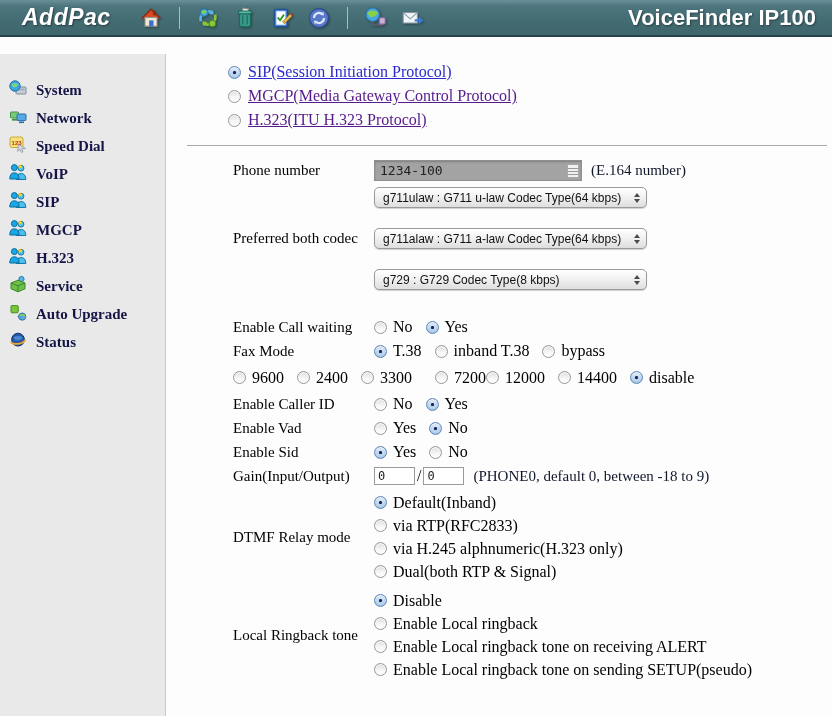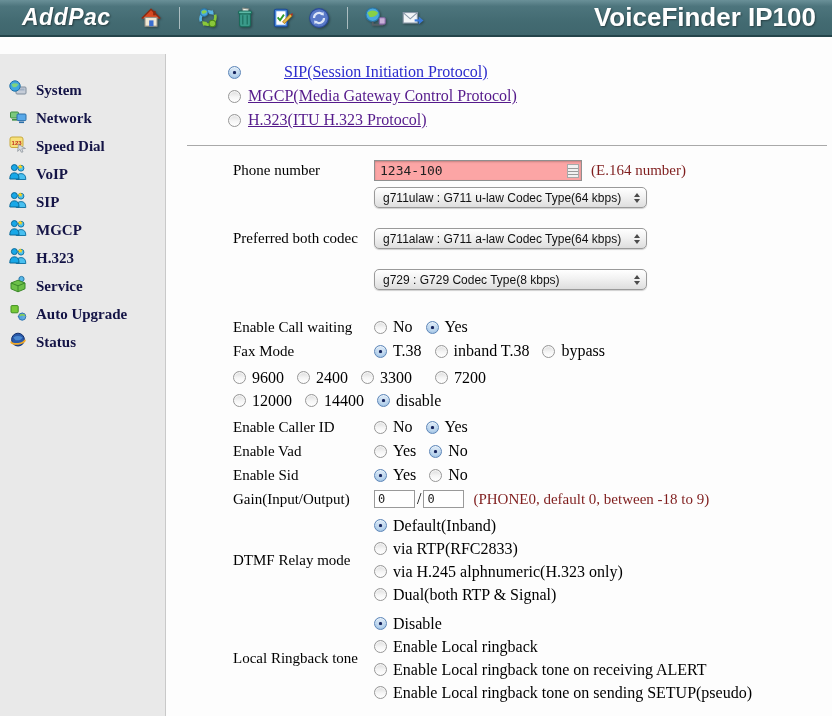--- a/index.html
+++ b/index.html
@@ -19,51 +19,51 @@
     font-weight: bold; font-style: italic; font-size: 23px;
     color: #ffffff; letter-spacing: .5px;
     text-shadow: 1px 1px 2px rgba(0,0,0,.45);
   }
   .toolbar { display:flex; align-items:center; gap:13px; margin-left:28px; }
   .toolbar .tb-icon { width:24px; height:24px; display:inline-flex; cursor:pointer; filter: drop-shadow(1px 1px 1px rgba(0,0,0,.35)); }
   .tb-divider { width:1px; height:22px; background:rgba(255,255,255,.55); margin:0 3px; }
   .product {
     margin-left:auto;
     font-family: "Liberation Sans","DejaVu Sans",sans-serif;
-    font-weight:bold; font-size:26px; color:#ffffff;
+    font-weight:bold; font-size:22px; color:#ffffff;
     text-shadow: 1px 1px 2px rgba(0,0,0,.4);
   }
 
   
   .page { position:relative; height:679px; background:#fdfdfd; }
 
   .sidebar {
     position:absolute; left:0; top:17px; bottom:0; width:166px;
     background:#e9e9e9; border-right:1px solid #c9c9c9;
     padding-top:22px;
   }
   .sb-item { display:flex; align-items:center; gap:9px; padding:3px 4px 3px 9px; cursor:pointer; }
   .sb-item svg { flex:none; }
   .sb-label { font-size:15px; font-weight:bold; color:#141446; }
 
   .content { margin-left:167px; padding-top:23px; }
 
   
   .proto-opt { display:flex; align-items:center; gap:7px; height:24px; margin-left:61px; cursor:pointer; }
   .proto-link { font-size:16px; text-decoration:underline; }
-  .proto-link.blue { color:#2b2bcd;margin-left:36px; }
+  .proto-link.blue { color:#2b2bcd; }
   .proto-link.purple { color:#551a8b;font-family:Liberation Serif, serif; }
 
   .divider { border-top:1px solid #a9a9a9; margin:13px 5px 0 20px; }
 
   
   .form { padding-left:66px; }
   .row { display:flex; align-items:center; margin-top:6px; }
   .row-label { width:141px; flex:none; font-size:15px; color:#000; }
-  .hint { font-size:15px; color:#7f1d1d; margin-left:9px; white-space:nowrap; }
+  .hint { font-size:15px; color:#0f172a; margin-left:9px; white-space:nowrap; }
 
   .row-phone { margin-top:14px; }
   .row-callwaiting { margin-top:28px; }
 
   
   .rb {
     width:13px; height:13px; border-radius:50%; flex:none; display:inline-block; position:relative;
     border:1px solid #979797;
     background: linear-gradient(#dcdcdc 0%, #f6f6f6 55%, #ffffff 100%);
     box-shadow: inset 0 1px 1px rgba(255,255,255,.8);
@@ -78,21 +78,21 @@
   }
   .opt { display:inline-flex; align-items:center; gap:6px; font-size:16px; color:#000; cursor:pointer; white-space:nowrap; }
   .opts { display:flex; align-items:center; gap:13px; }
   .opts-col { display:flex; flex-direction:column; align-items:flex-start; }
   .opts-col .opt { height:23px; }
   .opt-gap { margin-left:10px; }
 
   
   .ti-wrap {
     display:inline-flex; align-items:center; width:208px; height:21px;
-    border:1px solid #8f8f8f; background:#fca5a5;
+    border:1px solid #8f8f8f; background:#a3a3a3;
     box-shadow: inset 0 1px 2px rgba(0,0,0,.22);
     padding:0 2px 0 5px;
   }
   .ti-wrap input {
     border:none; outline:none; flex:1; min-width:0; background:transparent;
     font: 13px "DejaVu Sans Mono","Liberation Mono",monospace; color:#222;
   }
   .ti-adorn {
     width:12px; height:14px; flex:none; border:1px solid #a8a8a8; background:#f1f1f1;
     background-image: linear-gradient(#0000 3px,#9a9a9a 3px,#9a9a9a 4px,#0000 4px,#0000 6px,#9a9a9a 6px,#9a9a9a 7px,#0000 7px,#0000 9px,#9a9a9a 9px,#9a9a9a 10px,#0000 10px);
@@ -113,21 +113,21 @@
   .tri-up { width:0; height:0; border-left:3px solid transparent; border-right:3px solid transparent; border-bottom:4px solid #4a4a4a; }
   .tri-dn { width:0; height:0; border-left:3px solid transparent; border-right:3px solid transparent; border-top:4px solid #4a4a4a; }
 
   
   .gain-input {
     width:41px; height:18px; border:1px solid #9a9a9a; background:#fff;
     font: 12px "DejaVu Sans Mono","Liberation Mono",monospace; color:#222; padding:0 3px; outline:none;
   }
   .gain-sep { font-size:16px; margin:0 2px; }
 
-  .fax-lines { display:flex; flex-direction:column; }
+  .fax-lines { display:flex; flex-direction:row; }
   .fax-lines .opts { height:23px; }
 </style>
 </head>
 <body>
 
 <div class="topbar">
   <div class="logo">AddPac</div>
 
   <div class="toolbar">
     <span class="tb-icon">

